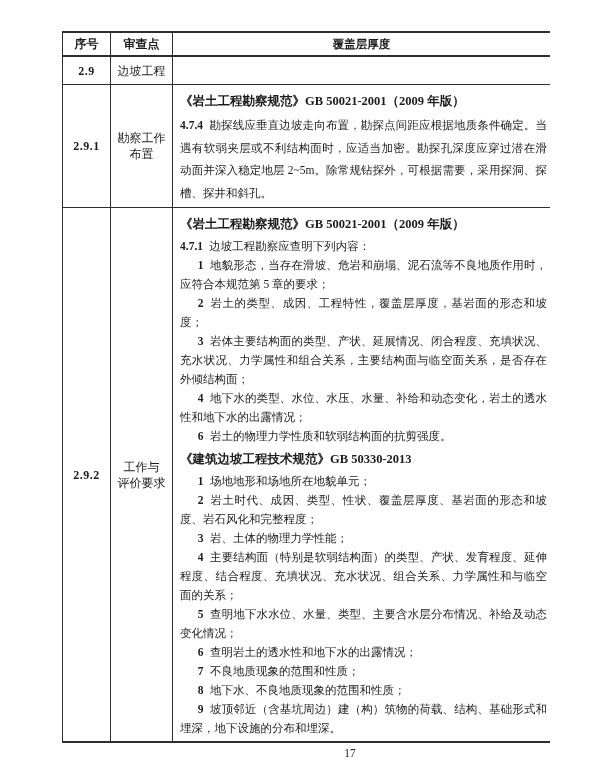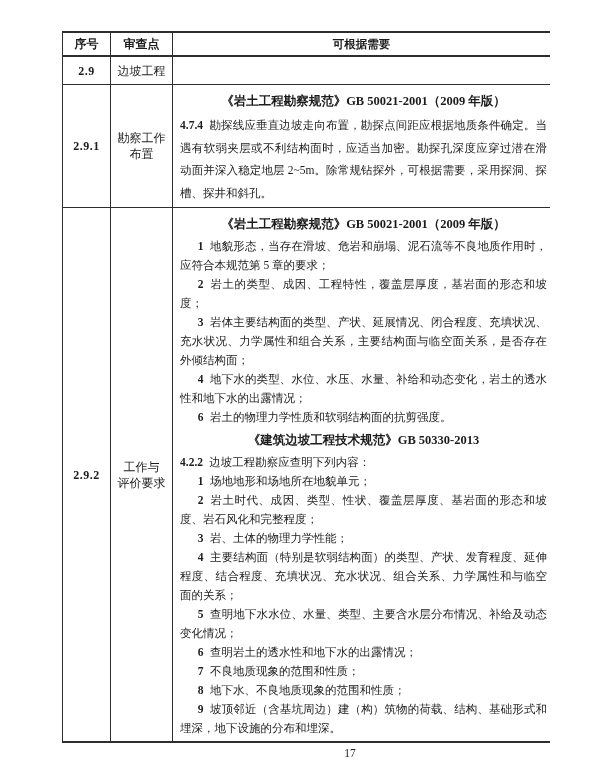--- a/index.html
+++ b/index.html
@@ -39,41 +39,41 @@
     padding:3px 3px 3px 7px;
     font-size:11.5px;
     text-align:justify;
     text-justify:inter-ideograph;
   }
   .c3.head{
     display:flex;align-items:center;justify-content:center;
     text-align:center;padding:0;
   }
   .sec-title{
-    font-weight:bold;font-size:12.5px;text-align:center;
+    font-weight:bold;font-size:12.5px;
     margin:5px 0 4px 0;line-height:17px;
   }
   .clause,.item{margin:0;}
   .r1 .clause,.r1 .item{line-height:22.5px;}
   .r2 .clause,.r2 .item{line-height:19px;}
   .item{text-indent:1.55em;}
   .pnum{font-weight:bold;margin-right:0.55em;font-family:"Liberation Serif","DejaVu Serif",serif;}
   .page-number{
     position:absolute;top:747px;left:0;width:100%;
     text-align:center;font-size:11.5px;color:#222;padding-left:46px;
   }
 </style>
 </head>
 <body>
 
 <div class="doc-table">
   <div class="tr thead">
     <div class="td c1 head">序号</div>
     <div class="td c2 head">审查点</div>
-    <div class="td c3 head">可根据需要</div>
+    <div class="td c3 head">覆盖层厚度</div>
   </div>
   <div id="rows-container">
       <div class="tr r0">
         <div class="td c1 num-cell">2.9</div>
         <div class="td c2">
           <div>边坡工程</div>
         </div>
         <div class="td c3"></div>
       </div>
       <div class="tr r1">
@@ -88,27 +88,27 @@
         </div>
       </div>
       <div class="tr r2">
         <div class="td c1 num-cell">2.9.2</div>
         <div class="td c2">
           <div>工作与</div>
           <div>评价要求</div>
         </div>
         <div class="td c3">
           <div class="sec-title">《岩土工程勘察规范》GB 50021-2001（2009 年版）</div>
+          <p class="clause"><b class="pnum">4.7.1</b><span>边坡工程勘察应查明下列内容：</span></p>
           <p class="item"><b class="pnum">1</b><span>地貌形态，当存在滑坡、危岩和崩塌、泥石流等不良地质作用时，应符合本规范第 5 章的要求；</span></p>
           <p class="item"><b class="pnum">2</b><span>岩土的类型、成因、工程特性，覆盖层厚度，基岩面的形态和坡度；</span></p>
           <p class="item"><b class="pnum">3</b><span>岩体主要结构面的类型、产状、延展情况、闭合程度、充填状况、充水状况、力学属性和组合关系，主要结构面与临空面关系，是否存在外倾结构面；</span></p>
           <p class="item"><b class="pnum">4</b><span>地下水的类型、水位、水压、水量、补给和动态变化，岩土的透水性和地下水的出露情况；</span></p>
           <p class="item"><b class="pnum">6</b><span>岩土的物理力学性质和软弱结构面的抗剪强度。</span></p>
           <div class="sec-title">《建筑边坡工程技术规范》GB 50330-2013</div>
-          <p class="clause"><b class="pnum">4.2.2</b><span>边坡工程勘察应查明下列内容：</span></p>
           <p class="item"><b class="pnum">1</b><span>场地地形和场地所在地貌单元；</span></p>
           <p class="item"><b class="pnum">2</b><span>岩土时代、成因、类型、性状、覆盖层厚度、基岩面的形态和坡度、岩石风化和完整程度；</span></p>
           <p class="item"><b class="pnum">3</b><span>岩、土体的物理力学性能；</span></p>
           <p class="item"><b class="pnum">4</b><span>主要结构面（特别是软弱结构面）的类型、产状、发育程度、延伸程度、结合程度、充填状况、充水状况、组合关系、力学属性和与临空面的关系；</span></p>
           <p class="item"><b class="pnum">5</b><span>查明地下水水位、水量、类型、主要含水层分布情况、补给及动态变化情况；</span></p>
           <p class="item"><b class="pnum">6</b><span>查明岩土的透水性和地下水的出露情况；</span></p>
           <p class="item"><b class="pnum">7</b><span>不良地质现象的范围和性质；</span></p>
           <p class="item"><b class="pnum">8</b><span>地下水、不良地质现象的范围和性质；</span></p>
           <p class="item"><b class="pnum">9</b><span>坡顶邻近（含基坑周边）建（构）筑物的荷载、结构、基础形式和埋深，地下设施的分布和埋深。</span></p>
         </div>

